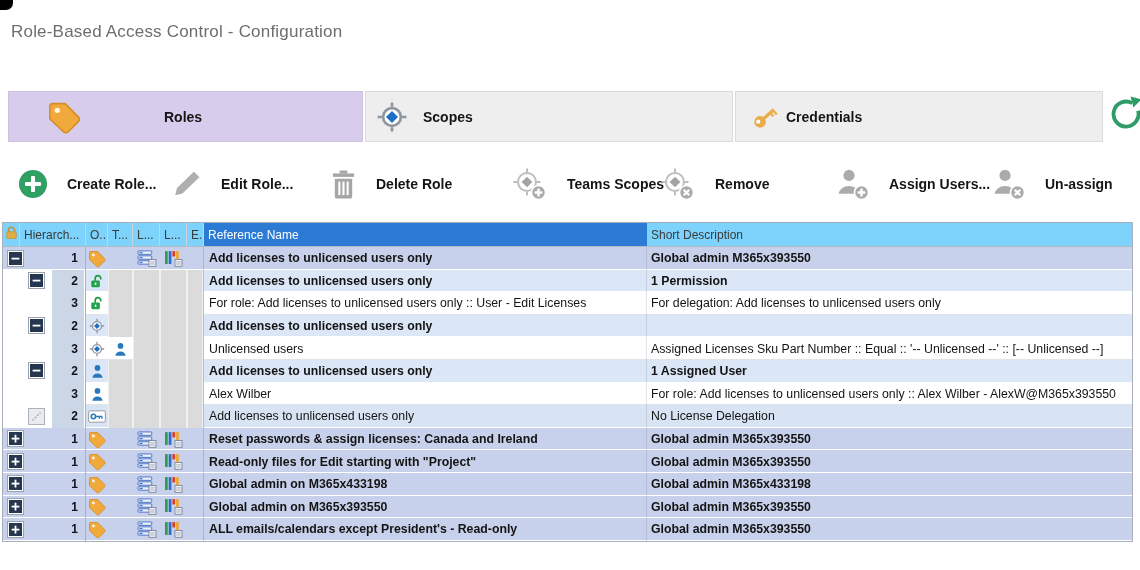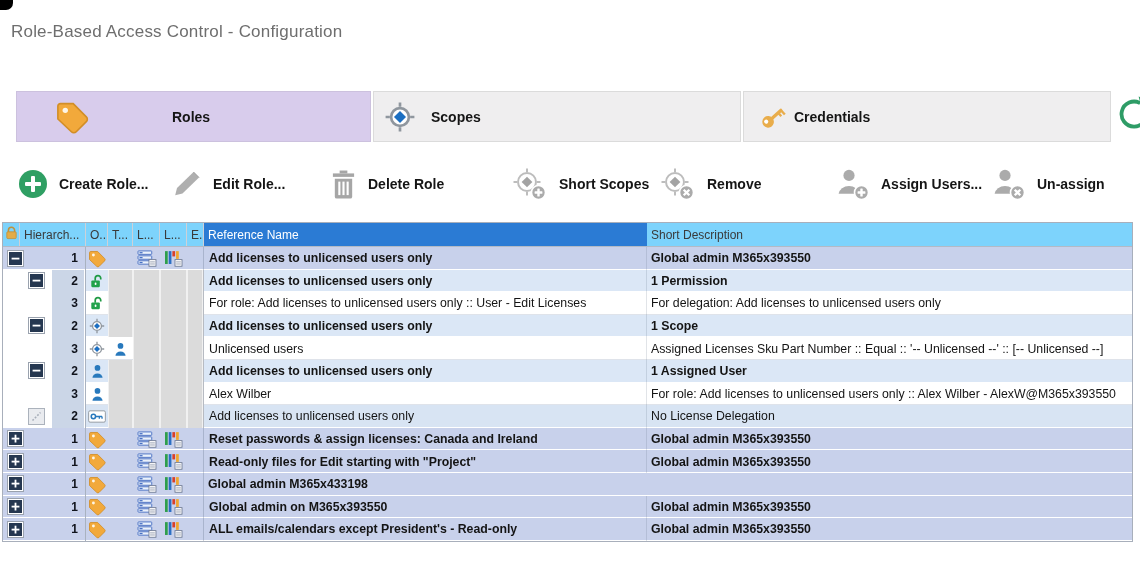--- a/index.html
+++ b/index.html
@@ -6,39 +6,39 @@
   body{
     width:1140px;height:570px;position:relative;overflow:hidden;
     background:#ffffff;
     font-family:"Liberation Sans","DejaVu Sans",sans-serif;
     color:#141414;
   }
   .corner-mark{position:absolute;left:0;top:0;width:13px;height:10px;background:#000;border-radius:0 0 7px 0;}
   .page-title{position:absolute;left:11px;top:22px;font-size:17px;font-weight:400;color:#6E6E6E;letter-spacing:.2px;}
 
   
-  .tabbar{position:absolute;left:16px;top:91px;width:1060px;height:51px;}
+  .tabbar{position:absolute;left:8px;top:91px;width:1060px;height:51px;}
   .tab{position:absolute;top:0;height:51px;background:#EFEEEF;border:1px solid #DBDBDB;box-sizing:border-box;cursor:default;}
   .tab.selected{background:#D8CCEC;border-color:#CCC1DE;}
   .tab-roles{left:0;width:355px;}
   .tab-scopes{left:357px;width:368px;}
   .tab-credentials{left:727px;width:368px;}
   .tab-ic{position:absolute;top:50%;transform:translateY(-50%);line-height:0;}
   .tab-roles .tab-ic{left:38px;}
   .tab-scopes .tab-ic{left:10px;}
   .tab-credentials .tab-ic{left:13px;}
   .tab-label{position:absolute;top:50%;transform:translateY(-50%);font-size:14px;font-weight:700;color:#151515;}
   .tab-roles .tab-label{left:155px;}
   .tab-scopes .tab-label{left:57px;}
   .tab-credentials .tab-label{left:50px;}
   .refresh-btn{position:absolute;left:1099px;top:3px;width:38px;height:38px;background:none;border:none;padding:0;line-height:0;cursor:pointer;}
 
   
   .toolbar{position:absolute;left:0;top:158px;width:1140px;height:52px;}
-  .tbtn{position:absolute;top:0;height:52px;display:flex;align-items:center;gap:11px;cursor:pointer;}
+  .tbtn{position:absolute;top:0;height:52px;display:flex;align-items:center;gap:19px;cursor:pointer;}
   .tb-0{left:18px;} .tb-1{left:172px;} .tb-2{left:330px;} .tb-3{left:512px;}
   .tb-4{left:660px;} .tb-5{left:836px;} .tb-6{left:992px;}
   .tb-ic{line-height:0;}
   .tb-label{font-size:14px;font-weight:700;color:#151515;white-space:nowrap;}
 
   
   .grid{position:absolute;left:2px;top:222px;width:1131px;box-sizing:border-box;border:1px solid #A8AFBB;background:#fff;}
   .grid-header{display:flex;height:23px;background:#7dd3fc;border-bottom:1px solid #B3BAC6;}
   .hcell{box-sizing:border-box;display:flex;align-items:center;padding-left:4px;font-size:12px;color:#3A3A3A;
          border-right:1px solid #CDD1D8;white-space:nowrap;overflow:hidden;}
@@ -142,21 +142,21 @@
   </div>
   <div class="tbtn tb-3">
     <span class="tb-ic"><svg width="36" height="34" viewBox="0 0 36 34" xmlns="http://www.w3.org/2000/svg">
           <circle cx="15" cy="15" r="9" fill="none" stroke="#BDBDBD" stroke-width="2"></circle>
           <path d="M15 1.5 V5 M15 25 V28.5 M1.5 15 H5 M25 15 H28.5" stroke="#BDBDBD" stroke-width="2"></path>
           <rect x="11.2" y="11.2" width="7.6" height="7.6" fill="#A3A3A3" transform="rotate(45 15 15)"></rect>
           <circle cx="26.5" cy="25.5" r="7" fill="#ABABAB" stroke="#FFF" stroke-width="1.6"></circle>
           <rect x="22.6" y="24.3" width="7.8" height="2.4" rx="0.5" fill="#FFF"></rect>
           <rect x="25.3" y="21.6" width="2.4" height="7.8" rx="0.5" fill="#FFF"></rect>
         </svg></span>
-    <span class="tb-label">Short Scopes</span>
+    <span class="tb-label">Teams Scopes</span>
   </div>
   <div class="tbtn tb-4">
     <span class="tb-ic"><svg width="36" height="34" viewBox="0 0 36 34" xmlns="http://www.w3.org/2000/svg">
           <circle cx="15" cy="15" r="9" fill="none" stroke="#BDBDBD" stroke-width="2"></circle>
           <path d="M15 1.5 V5 M15 25 V28.5 M1.5 15 H5 M25 15 H28.5" stroke="#BDBDBD" stroke-width="2"></path>
           <rect x="11.2" y="11.2" width="7.6" height="7.6" fill="#A3A3A3" transform="rotate(45 15 15)"></rect>
           <circle cx="26.5" cy="25.5" r="7" fill="#ABABAB" stroke="#FFF" stroke-width="1.6"></circle>
           <path d="M23.7 22.7 l5.6 5.6 M29.3 22.7 l-5.6 5.6" stroke="#FFF" stroke-width="2.3"></path>
         </svg></span>
     <span class="tb-label">Remove</span>
@@ -301,21 +301,20 @@
               <circle cx="9" cy="9" r="5" fill="#fff" stroke="#8F969E" stroke-width="1.5"></circle>
               <path d="M9 0.9 V3.3 M9 14.7 V17.1 M0.9 9 H3.3 M14.7 9 H17.1" stroke="#8F969E" stroke-width="1.5"></path>
               <rect x="6.6" y="6.6" width="4.8" height="4.8" fill="#1C6FC2" transform="rotate(45 9 9)"></rect>
             </svg></span>
         </div>
         <div class="cell c-t gray"></div>
         <div class="cell c-l1 gray"></div>
         <div class="cell c-l2 gray"></div>
         <div class="cell c-e gray"></div>
         <div class="cell c-ref bold">Add licenses to unlicensed users only</div>
-        <div class="cell c-desc bold">1 Scope</div>
       </div>
       <div class="grid-row bg-leaf">
         <div class="cell c-lead sub">
           <span class="rownum strip">3</span>
         </div>
         <div class="cell c-o">
           <span><svg width="16" height="16" viewBox="0 0 18 18" xmlns="http://www.w3.org/2000/svg">
               <circle cx="9" cy="9" r="5" fill="#fff" stroke="#8F969E" stroke-width="1.5"></circle>
               <path d="M9 0.9 V3.3 M9 14.7 V17.1 M0.9 9 H3.3 M14.7 9 H17.1" stroke="#8F969E" stroke-width="1.5"></path>
               <rect x="6.6" y="6.6" width="4.8" height="4.8" fill="#1C6FC2" transform="rotate(45 9 9)"></rect>
@@ -525,20 +524,21 @@
           <span><svg width="19" height="17" viewBox="0 0 20 18" xmlns="http://www.w3.org/2000/svg">
               <rect x="1" y="1.2" width="2.9" height="13.6" fill="#2E9E4C"></rect>
               <rect x="4.9" y="1.2" width="2.9" height="13.6" fill="#2B6FC4"></rect>
               <rect x="8.8" y="1.2" width="2.9" height="5.6" fill="#D8402C"></rect>
               <rect x="12.7" y="1.2" width="2.9" height="8.2" fill="#F0A72E"></rect>
               <rect x="11.6" y="10.2" width="7.4" height="7" fill="#FDFDFD" stroke="#6B7690" stroke-width="0.9"></rect>
               <path d="M12.8 12.6 h5 M12.8 14.8 h5" stroke="#8A94A8" stroke-width="0.9"></path>
             </svg></span>
         </div>
         <div class="cell c-e"></div>
+        <div class="cell c-ref bold">Global admin on M365x433198</div>
         <div class="cell c-desc bold">Global admin M365x433198</div>
       </div>
       <div class="grid-row bg-lvl1">
         <div class="cell c-lead">
           <span class="expander x-1"><svg width="17" height="17" viewBox="0 0 17 17" xmlns="http://www.w3.org/2000/svg">
               <rect x="0.5" y="0.5" width="16" height="16" fill="#FFF" stroke="#9AA2AE"></rect>
               <rect x="2" y="2" width="13" height="13" fill="#253750"></rect>
               <rect x="4.6" y="7.7" width="7.8" height="1.8" fill="#FFF"></rect>
               <rect x="7.6" y="4.7" width="1.8" height="7.8" fill="#FFF"></rect>
             </svg></span>

